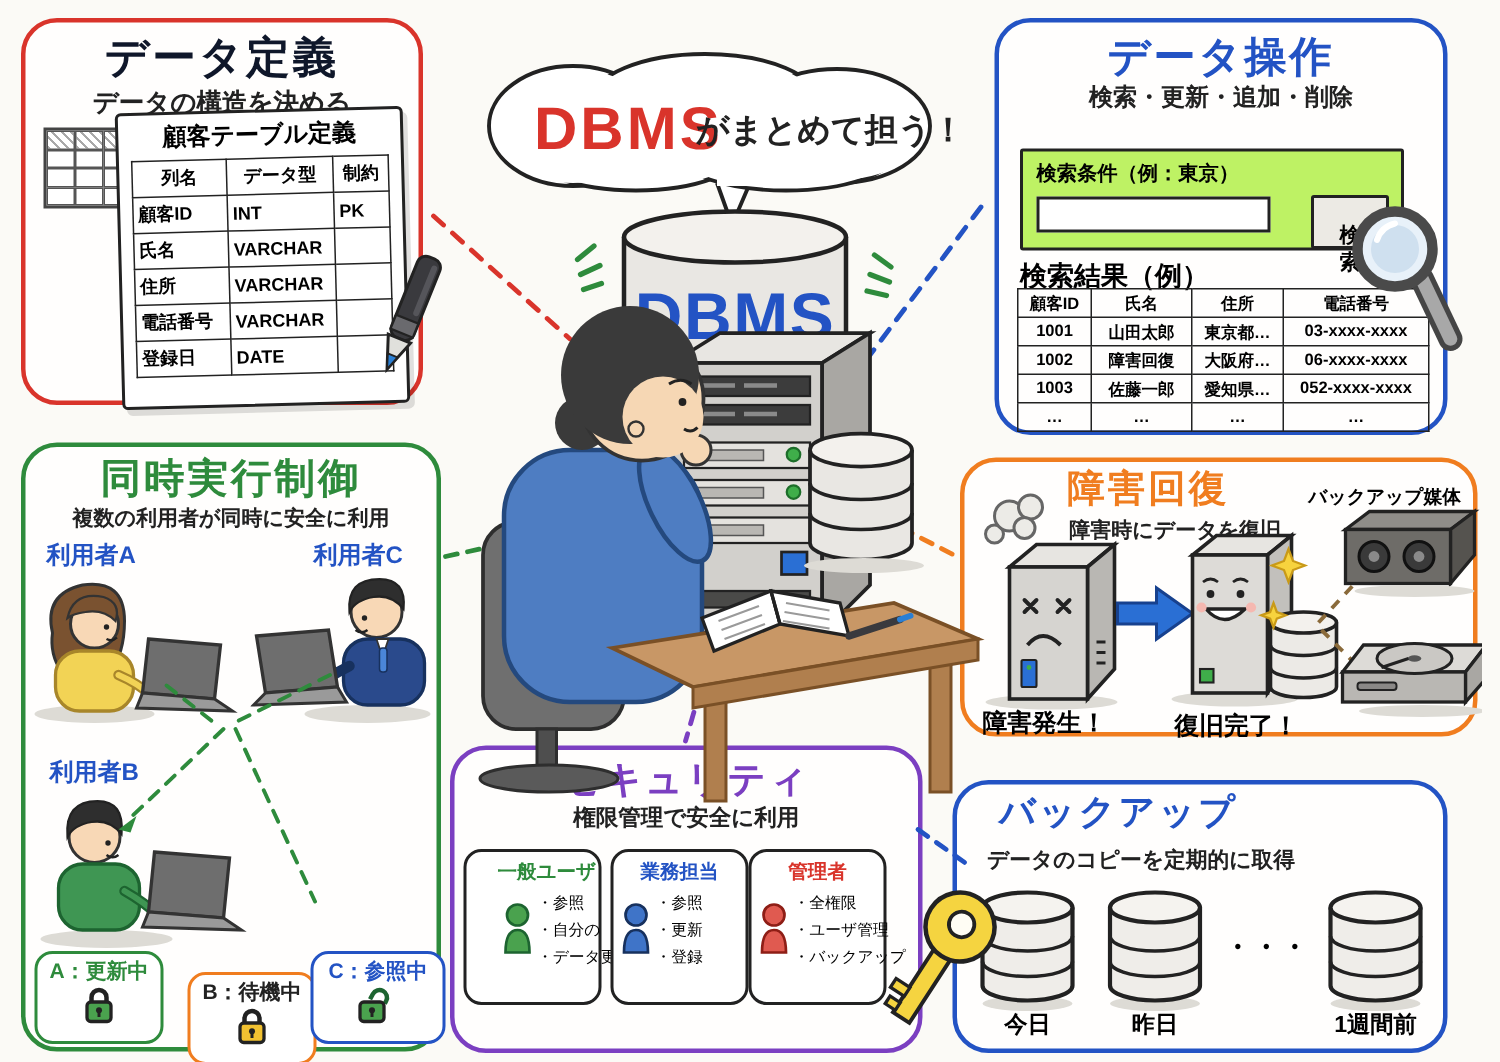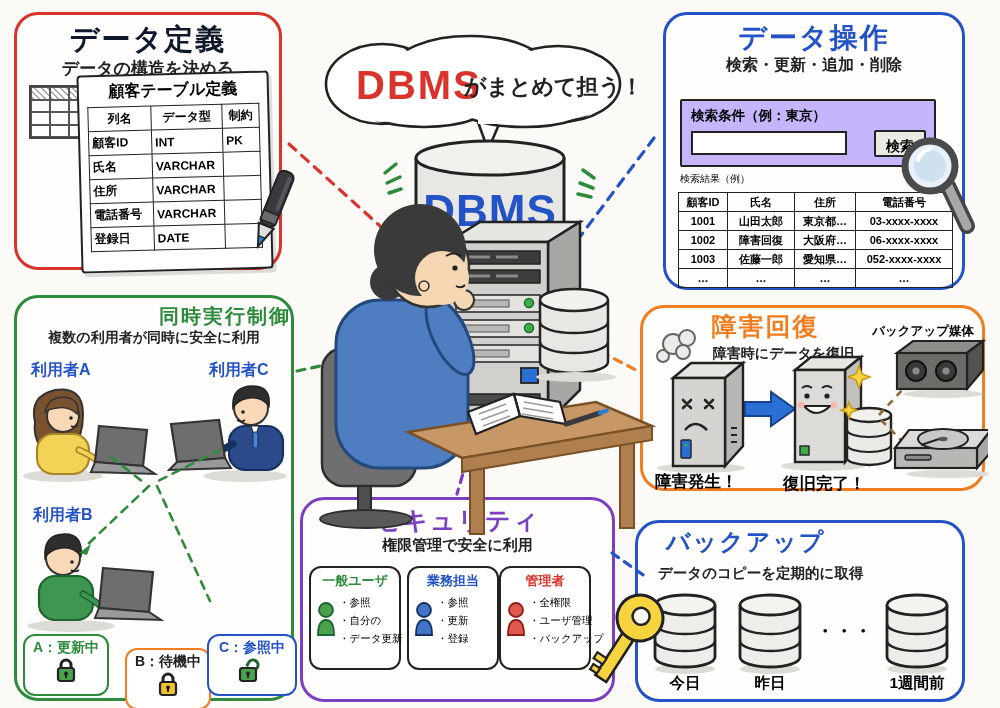--- a/index.html
+++ b/index.html
@@ -39,35 +39,35 @@
   .deftab{margin:4px auto 0 auto;}
   .deftab td,.deftab th{border:1.8px solid #222;font-size:12px;font-weight:bold;
     padding:1px 3px;height:21px;text-align:left;white-space:nowrap;}
   .deftab th{text-align:center;}
   .deftab .c1{width:56px;}.deftab .c2{width:64px;}.deftab .c3{width:30px;}
   
   #dataOp{left:663px;top:12px;width:302px;height:278px;border-color:#2353c4;}
   #dataOp .ptitle{margin-top:8px;font-size:28px;color:#2353c4;}
   #dataOp .psub{font-size:16px;margin-top:1px;}
   .search-panel{left:14px;top:84px;width:252px;height:64px;border:2px solid #222;
-    border-radius:2px;background:#c4b5fd;}
+    border-radius:2px;background:#bef264;}
   .search-label{position:absolute;left:9px;top:6px;font-size:13.5px;font-weight:bold;white-space:nowrap;}
   .search-input{position:absolute;left:9px;top:30px;width:156px;height:24px;
     border:2px solid #222;background:#fff;box-sizing:border-box;}
   .search-btn{position:absolute;right:8px;top:29px;width:52px;height:27px;
     border:2px solid #222;border-radius:2px;background:#eceae4;
-    font-size:14px;font-weight:bold;font-family:inherit;padding:6px;}
-  .results-label{left:14px;top:157px;font-size:10px;font-weight:normal;white-space:nowrap;}
+    font-size:14px;font-weight:bold;font-family:inherit;padding:16px;}
+  .results-label{left:14px;top:157px;font-size:18px;font-weight:bold;white-space:nowrap;}
   .restab{left:12px;top:177px;}
   .restab td,.restab th{border:1.7px solid #222;font-size:11px;font-weight:bold;
     padding:0 2px;height:18px;text-align:center;white-space:nowrap;}
   .restab .r1{width:44px;}.restab .r2{width:62px;}.restab .r3{width:56px;}.restab .r4{width:92px;}
   
   #concurrency{left:14px;top:295px;width:280px;height:406px;border-color:#2e8b3c;}
-  #concurrency .ptitle{margin-top:7px;font-size:20px;color:#2e8b3c;text-align:right;}
+  #concurrency .ptitle{margin-top:7px;font-size:27px;color:#2e8b3c;}
   #concurrency .psub{font-size:14px;margin-top:2px;}
   .userlabel{position:absolute;font-size:16px;font-weight:bold;color:#2353c4;white-space:nowrap;}
   .chip{position:absolute;top:336px;height:62px;border-radius:12px;background:#fff;
     box-sizing:border-box;text-align:center;}
   .chip .clabel{font-size:14px;font-weight:bold;margin-top:3px;white-space:nowrap;}
   
   #recovery{left:640px;top:305px;width:345px;height:186px;border-color:#f07d1f;}
   #recovery .ptitle{position:absolute;left:55px;top:5px;width:135px;font-size:25px;color:#f07d1f;}
   #recovery .psub{position:absolute;left:38px;top:37px;width:205px;font-size:14px;}
   .media-label{right:8px;top:15px;font-size:12.5px;font-weight:bold;white-space:nowrap;}
@@ -368,21 +368,21 @@
       </g>
     </svg>
     <div class="fail-label">障害発生！</div>
     <div class="recover-label">復旧完了！</div>
   </section>
 
   <section class="box" id="security">
     <div class="ptitle">セキュリティ</div>
     <div class="psub">権限管理で安全に利用</div>
 
-    <div class="role-card" style="left:6px;">
+    <div class="role-card" style="left:6px;padding-left:19px;">
       <div class="role-title" style="color:#2e8b3c;">一般ユーザ</div>
       <div class="role-body">
         <svg width="22" height="34">
           <circle cx="11" cy="8" r="7" fill="#4aa24e" stroke="#1d6430" stroke-width="1.8"></circle>
           <path d="M3,33 Q3,18 11,18 Q19,18 19,33 Z" fill="#4aa24e" stroke="#1d6430" stroke-width="1.8"></path>
         </svg>
         <ul class="role-perms">
           <li>・参照</li>
           <li>・自分の</li>
           <li>・データ更新</li>

